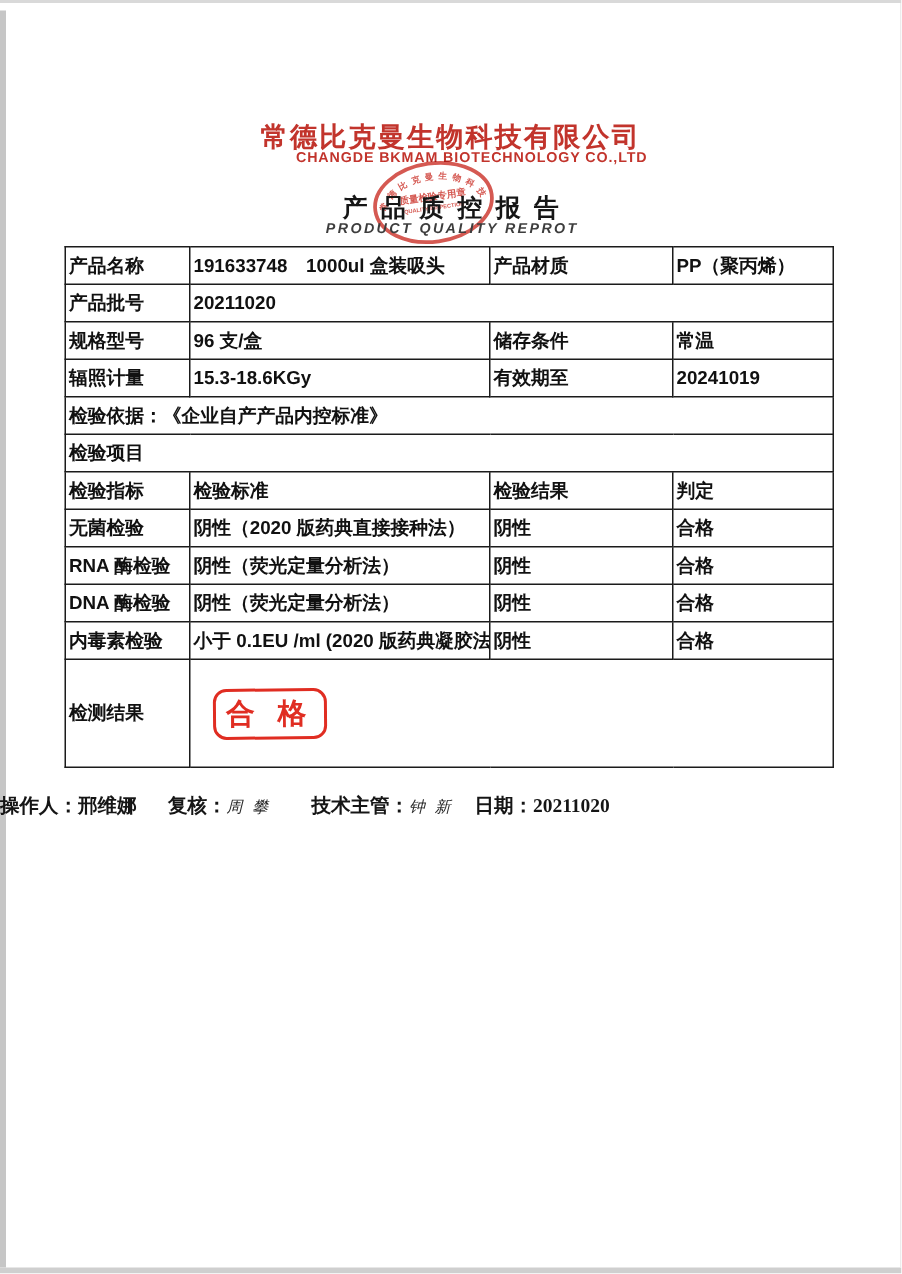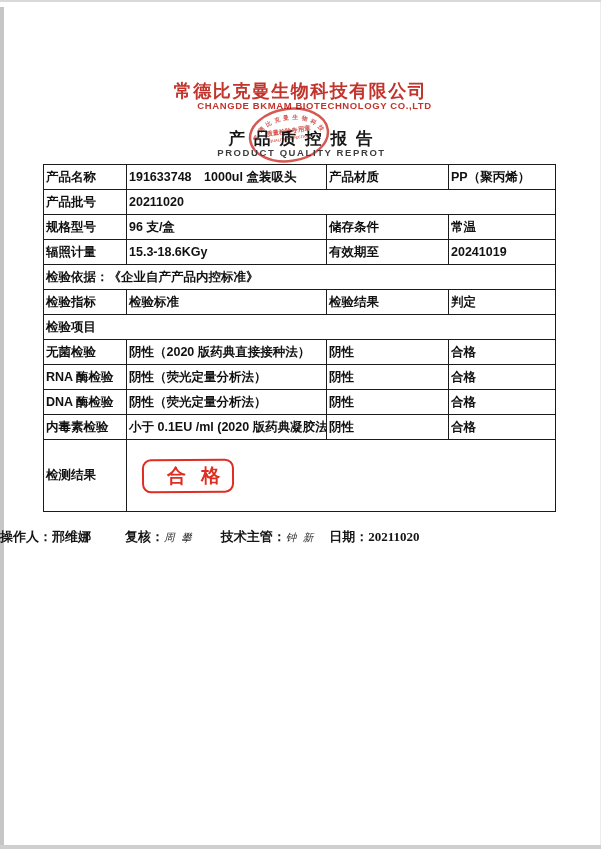--- a/index.html
+++ b/index.html
@@ -17,47 +17,47 @@
   
   .company-cn{position:absolute;left:0;right:0;top:79px;text-align:center;
     font-family:"Liberation Serif",serif;font-weight:bold;font-size:18px;
     letter-spacing:1.5px;color:#c2342c;}
   .company-en{position:absolute;left:0;right:0;top:100px;text-align:center;
     font-size:9.5px;letter-spacing:.6px;color:#c2342c;font-weight:600;padding-left:28px;}
   .title-cn{position:absolute;left:9px;right:0;top:128px;text-align:center;
     font-family:"Liberation Serif",serif;font-weight:bold;font-size:16.5px;
     letter-spacing:9px;color:#161616;}
   .title-en{position:absolute;left:2px;right:0;top:147px;text-align:center;
-    font-size:9.5px;letter-spacing:1.6px;color:#3d3d3d;font-weight:600;}
+    font-size:9.5px;letter-spacing:1.6px;color:#3d3d3d;font-weight:600;font-style:italic;}
 
   .seal{position:absolute;left:246px;top:106px;width:86px;height:58px;
     transform:rotate(-8deg);opacity:.88;mix-blend-mode:multiply;}
 
   
   table.report{position:absolute;left:43px;top:164px;width:512px;
     border-collapse:collapse;table-layout:fixed;}
   table.report td{border:1.5px solid #1b1b1b;vertical-align:middle;
     font-size:12.5px;font-weight:600;color:#111;height:24px;padding:0 2px;
     overflow:hidden;white-space:nowrap;margin-left:39px;}
   table.report tr.tall td{height:71px;}
   td.stamp-cell{text-align:left;}
   .pass-stamp{display:inline-flex;align-items:center;justify-content:center;
     margin-left:13px;width:72px;height:30px;border:2.5px solid #e02d22;border-radius:9px;
-    color:#e02d22;font-size:19px;font-weight:bold;letter-spacing:5px;padding-left:16px;
+    color:#e02d22;font-size:19px;font-weight:bold;letter-spacing:5px;padding-left:0;
     transform:rotate(-.5deg);}
 
   
   .sig-row{position:absolute;left:0;right:0;top:528px;display:flex;
     justify-content:flex-start;align-items:baseline;
     font-family:"Liberation Serif",serif;font-size:13px;color:#151515;font-weight:600;}
   .sig-group{white-space:nowrap;}
   .sig-name{font-weight:600;}
   .sig-hand{font-size:10.5px;font-style:italic;font-weight:500;color:#2a2a2a;
     letter-spacing:2px;}
-  .gap-a{margin-left:34px;} .gap-b{margin-left:27px;} .gap-c{margin-left:14px;}
+  .gap-a{margin-left:21px;} .gap-b{margin-left:27px;} .gap-c{margin-left:14px;}
 </style>
 </head>
 <body>
 
 <div class="page">
   <div class="edge-top"></div>
   <div class="edge-left"></div>
   <div class="edge-bottom"></div>
   <div class="edge-right"></div>
 
@@ -106,27 +106,27 @@
       <tr>
         <td>辐照计量</td>
         <td>15.3-18.6KGy</td>
         <td>有效期至</td>
         <td>20241019</td>
       </tr>
       <tr>
         <td colspan="4">检验依据：《企业自产产品内控标准》</td>
       </tr>
       <tr>
+        <td colspan="4">检验项目</td>
+      </tr>
+      <tr>
         <td>检验指标</td>
         <td>检验标准</td>
         <td>检验结果</td>
         <td>判定</td>
-      </tr>
-      <tr>
-        <td colspan="4">检验项目</td>
       </tr>
       <tr>
         <td>无菌检验</td>
         <td>阴性（2020 版药典直接接种法）</td>
         <td>阴性</td>
         <td>合格</td>
       </tr>
       <tr>
         <td>RNA 酶检验</td>
         <td>阴性（荧光定量分析法）</td>

